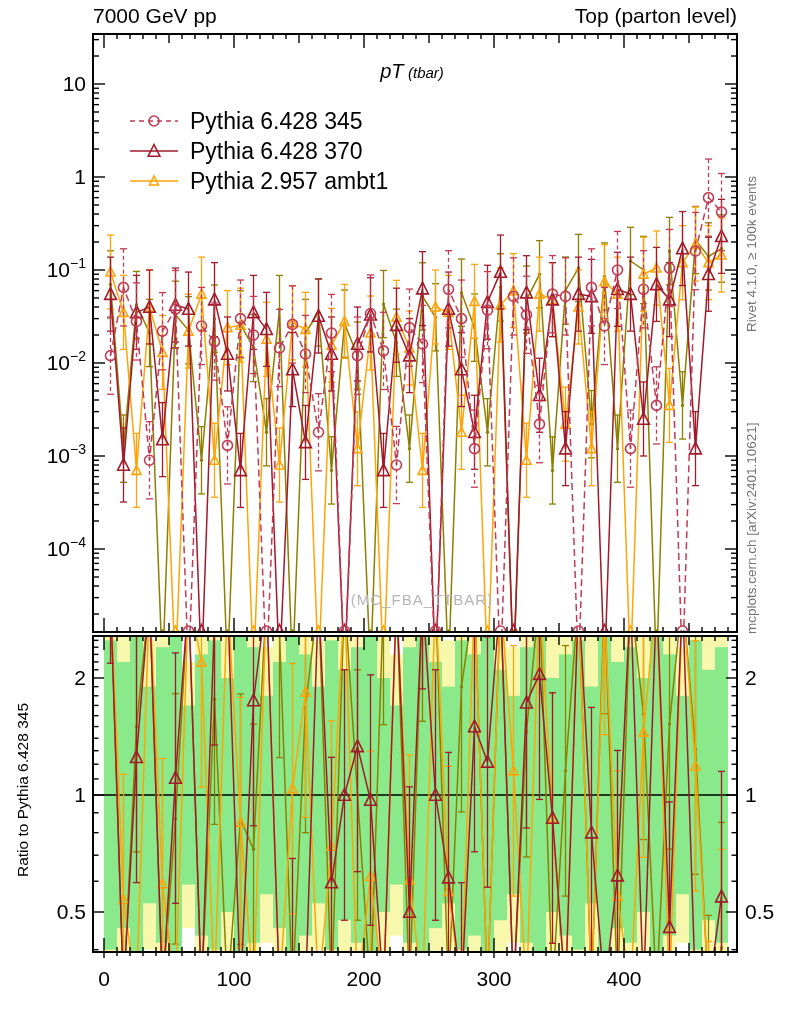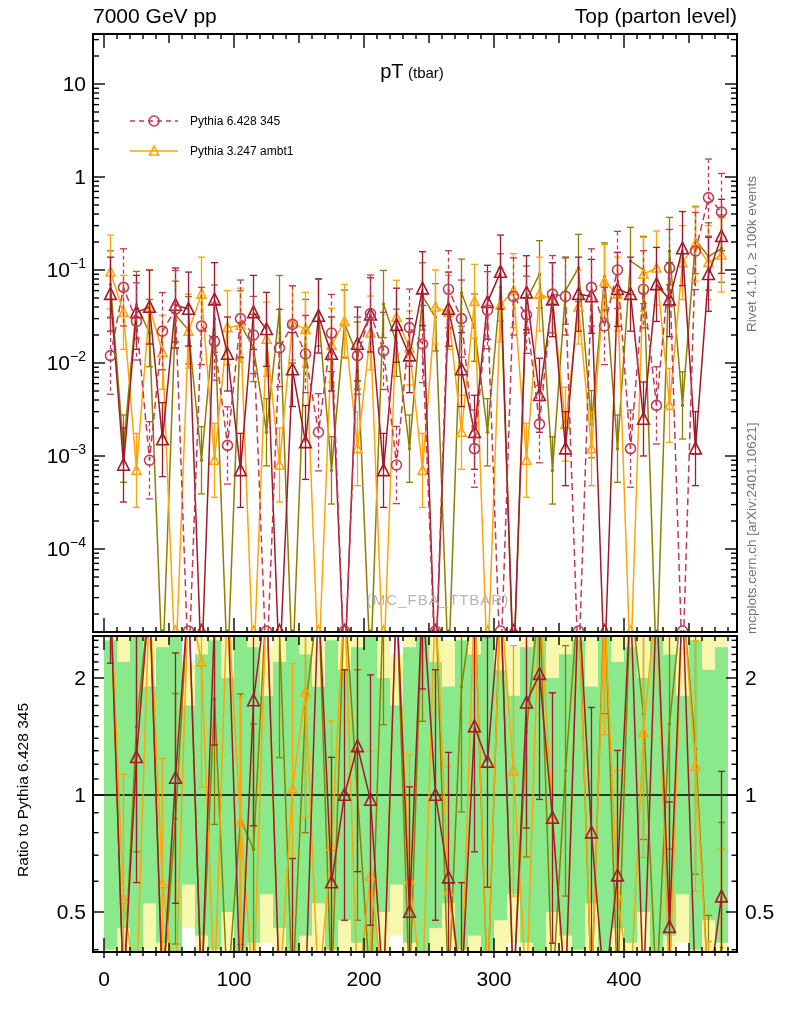--- a/index.html
+++ b/index.html
@@ -2,29 +2,29 @@
 <html><head>
 <meta charset="utf-8">
 <style>
   html,body{margin:0;padding:0;background:#fff;}
   #figure{position:relative;width:786px;height:1024px;background:#fff;
           font-family:"Liberation Sans","DejaVu Sans",sans-serif;color:#000;overflow:hidden;}
   #plot-svg{position:absolute;left:0;top:0;}
   .hdr{position:absolute;top:4px;font-size:21px;white-space:nowrap;}
   #header-left{left:93px;text-align:right;}
   #header-right{right:49px;text-align:right;}
-  #plot-title{position:absolute;left:262px;top:60px;width:300px;text-align:center;white-space:nowrap;}
+  #plot-title{position:absolute;left:262px;top:60px;width:300px;text-align:center;white-space:nowrap;font-style:italic;}
   #plot-title .t-main{font-size:20px;}
   #plot-title .t-sub{font-size:15px;}
   #legend{position:absolute;left:127px;top:106px;}
   .legend-row{display:flex;align-items:center;height:30px;}
   .legend-row svg{display:block;}
-  .legend-label{margin-left:9px;font-size:12px;white-space:nowrap;}
+  .legend-label{margin-left:9px;font-size:23px;white-space:nowrap;}
   #watermark{position:absolute;left:297px;top:591px;width:250px;text-align:center;
-             font-size:15px;color:#b5b5b5;letter-spacing:1px;white-space:nowrap;padding-left:16px;}
+             font-size:15px;color:#b5b5b5;letter-spacing:1px;white-space:nowrap;}
   .side-note{position:absolute;transform:rotate(-90deg);transform-origin:0 0;
              font-size:13.5px;color:#737373;white-space:nowrap;}
   #side-note-top{left:744px;top:332px;width:298px;}
   #side-note-bottom{left:744px;top:634px;width:300px;}
   #ratio-axis-title{position:absolute;left:14px;top:944px;width:308px;transform:rotate(-90deg);
                     transform-origin:0 0;font-size:15.5px;text-align:center;white-space:nowrap;}
 </style>
 </head>
 <body>
 
@@ -1865,24 +1865,31 @@
   <div id="legend">
     <div class="legend-row">
       <svg class="legend-sample" width="54" height="18">
           <line x1="3" y1="9" x2="51" y2="9" stroke="#c13b54" stroke-width="1.6" stroke-dasharray="5,4"></line>
           <circle cx="27" cy="9" r="5" fill="none" stroke="#c13b54" stroke-width="1.6"></circle>
         </svg>
       <span class="legend-label">Pythia 6.428 345</span>
     </div>
     <div class="legend-row">
       <svg class="legend-sample" width="54" height="18">
+          <line x1="3" y1="9" x2="51" y2="9" stroke="#a11a2b" stroke-width="1.6"></line>
+          <path d="M 27 2.5 L 32.85 14.2 L 21.15 14.2 Z" fill="none" stroke="#a11a2b" stroke-width="1.6"></path>
+        </svg>
+      <span class="legend-label">Pythia 6.428 370</span>
+    </div>
+    <div class="legend-row">
+      <svg class="legend-sample" width="54" height="18">
           <line x1="3" y1="9" x2="51" y2="9" stroke="#ffa408" stroke-width="1.6"></line>
           <path d="M 27 4 L 31.5 13 L 22.5 13 Z" fill="none" stroke="#ffa408" stroke-width="1.6"></path>
         </svg>
-      <span class="legend-label">Pythia 3.247 ambt1</span>
+      <span class="legend-label">Pythia 2.957 ambt1</span>
     </div>
   </div>
 
   <div id="watermark">(MC_FBA_TTBAR)</div>
   <div id="side-note-top" class="side-note">Rivet 4.1.0, ≥ 100k events</div>
   <div id="side-note-bottom" class="side-note">mcplots.cern.ch [arXiv:2401.10621]</div>
   <div id="ratio-axis-title">Ratio to Pythia 6.428 345</div>
 </div>
 
 </body></html>

